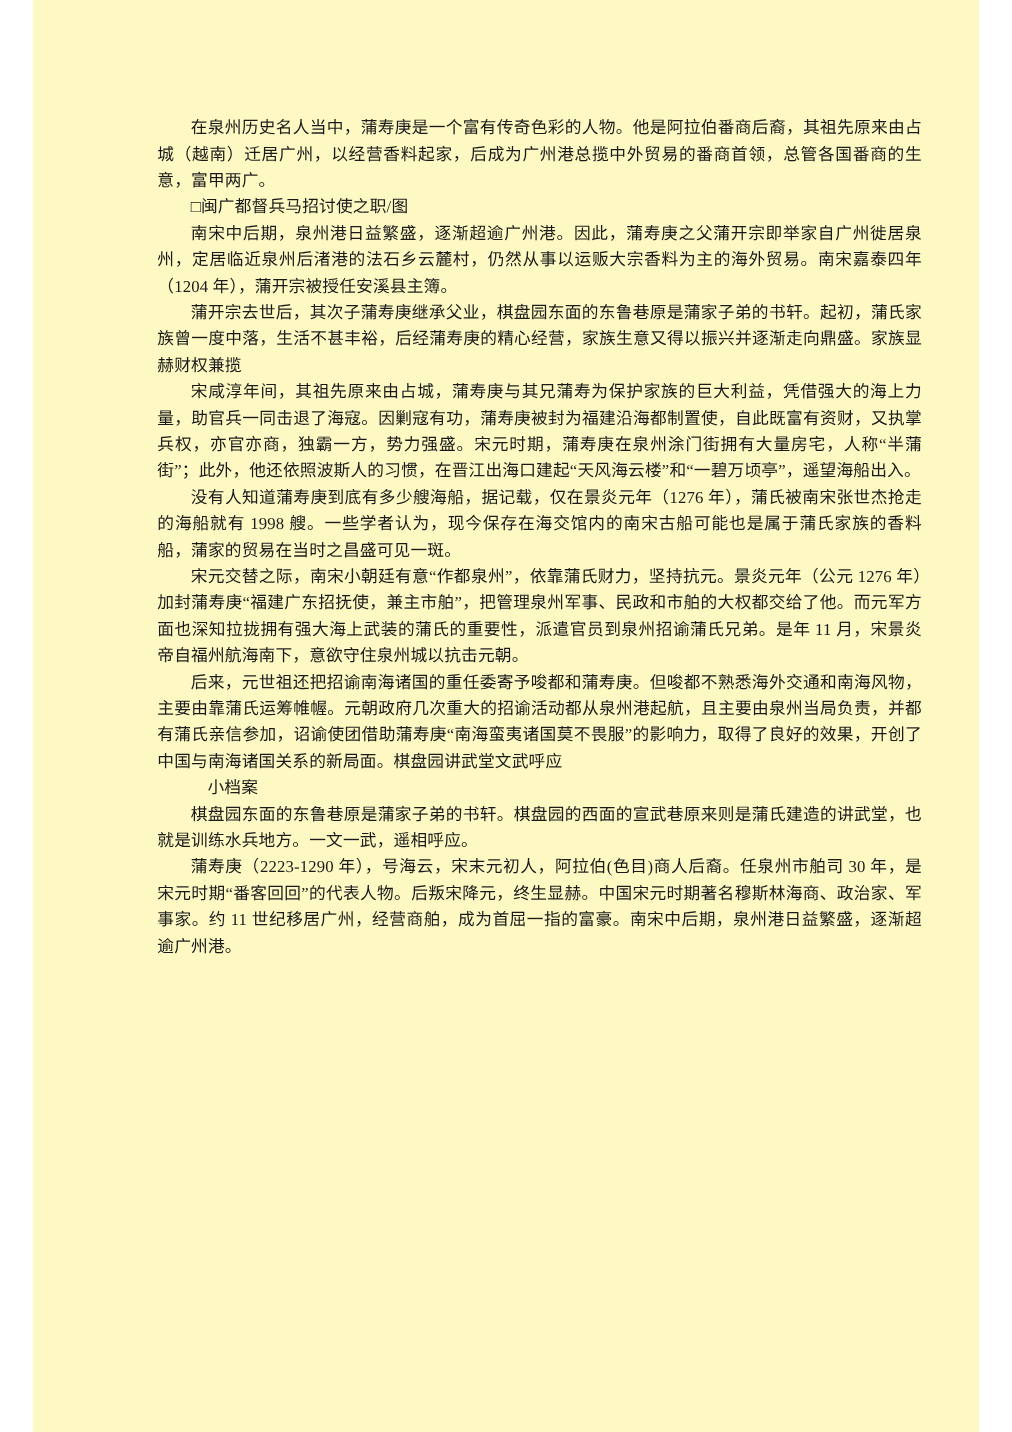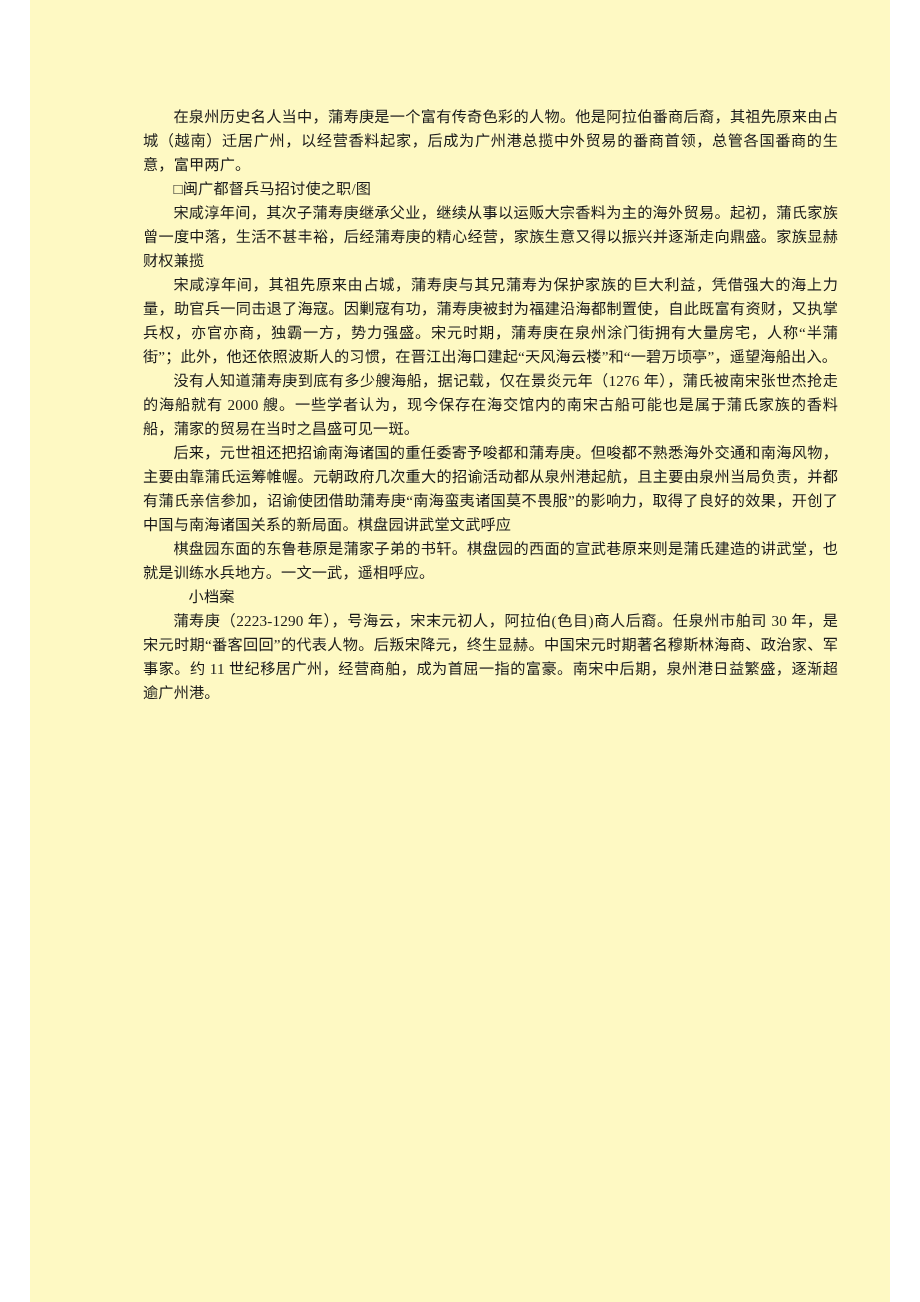--- a/index.html
+++ b/index.html
@@ -49,32 +49,34 @@
 </head>
 <body>
 
 <div class="page">
   <div class="doc-body">
 
     <p class="para">在泉州历史名人当中，蒲寿庚是一个富有传奇色彩的人物。他是阿拉伯番商后裔，其祖先原来由占城（越南）迁居广州，以经营香料起家，后成为广州港总揽中外贸易的番商首领，总管各国番商的生意，富甲两广。</p>
 
     <p class="para byline">□闽广都督兵马招讨使之职/图</p>
 
+    <p class="para">南宋中后期，泉州港日益繁盛，逐渐超逾广州港。因此，蒲寿庚之父蒲开宗即举家自广州徙居泉州，定居临近泉州后渚港的法石乡云麓村，仍然从事以运贩大宗香料为主的海外贸易。南宋嘉泰四年（1204 年），蒲开宗被授任安溪县主簿。</p>
 
-    <p class="para">宋咸淳年间，其次子蒲寿庚继承父业，继续从事以运贩大宗香料为主的海外贸易。起初，蒲氏家族曾一度中落，生活不甚丰裕，后经蒲寿庚的精心经营，家族生意又得以振兴并逐渐走向鼎盛。家族显赫财权兼揽</p>
+    <p class="para">蒲开宗去世后，其次子蒲寿庚继承父业，棋盘园东面的东鲁巷原是蒲家子弟的书轩。起初，蒲氏家族曾一度中落，生活不甚丰裕，后经蒲寿庚的精心经营，家族生意又得以振兴并逐渐走向鼎盛。家族显赫财权兼揽</p>
 
     <p class="para">宋咸淳年间，其祖先原来由占城，蒲寿庚与其兄蒲寿为保护家族的巨大利益，凭借强大的海上力量，助官兵一同击退了海寇。因剿寇有功，蒲寿庚被封为福建沿海都制置使，自此既富有资财，又执掌兵权，亦官亦商，独霸一方，势力强盛。宋元时期，蒲寿庚在泉州涂门街拥有大量房宅，人称“半蒲街”；此外，他还依照波斯人的习惯，在晋江出海口建起“天风海云楼”和“一碧万顷亭”，遥望海船出入。</p>
 
-    <p class="para">没有人知道蒲寿庚到底有多少艘海船，据记载，仅在景炎元年（1276 年），蒲氏被南宋张世杰抢走的海船就有 2000 艘。一些学者认为，现今保存在海交馆内的南宋古船可能也是属于蒲氏家族的香料船，蒲家的贸易在当时之昌盛可见一斑。</p>
+    <p class="para">没有人知道蒲寿庚到底有多少艘海船，据记载，仅在景炎元年（1276 年），蒲氏被南宋张世杰抢走的海船就有 1998 艘。一些学者认为，现今保存在海交馆内的南宋古船可能也是属于蒲氏家族的香料船，蒲家的贸易在当时之昌盛可见一斑。</p>
 
+    <p class="para">宋元交替之际，南宋小朝廷有意“作都泉州”，依靠蒲氏财力，坚持抗元。景炎元年（公元 1276 年）加封蒲寿庚“福建广东招抚使，兼主市舶”，把管理泉州军事、民政和市舶的大权都交给了他。而元军方面也深知拉拢拥有强大海上武装的蒲氏的重要性，派遣官员到泉州招谕蒲氏兄弟。是年 11 月，宋景炎帝自福州航海南下，意欲守住泉州城以抗击元朝。</p>
 
 
     <p class="para">后来，元世祖还把招谕南海诸国的重任委寄予唆都和蒲寿庚。但唆都不熟悉海外交通和南海风物，主要由靠蒲氏运筹帷幄。元朝政府几次重大的招谕活动都从泉州港起航，且主要由泉州当局负责，并都有蒲氏亲信参加，诏谕使团借助蒲寿庚“南海蛮夷诸国莫不畏服”的影响力，取得了良好的效果，开创了中国与南海诸国关系的新局面。棋盘园讲武堂文武呼应</p>
 
 
+    <p class="para heading-small">小档案</p>
+
     <p class="para">棋盘园东面的东鲁巷原是蒲家子弟的书轩。棋盘园的西面的宣武巷原来则是蒲氏建造的讲武堂，也就是训练水兵地方。一文一武，遥相呼应。</p>
-
-    <p class="para heading-small">小档案</p>
 
     <p class="para">蒲寿庚（2223-1290 年），号海云，宋末元初人，阿拉伯(色目)商人后裔。任泉州市舶司 30 年，是宋元时期“番客回回”的代表人物。后叛宋降元，终生显赫。中国宋元时期著名穆斯林海商、政治家、军事家。约 11 世纪移居广州，经营商舶，成为首屈一指的富豪。南宋中后期，泉州港日益繁盛，逐渐超逾广州港。</p>
 
   </div>
 </div>
 
 </body></html>

